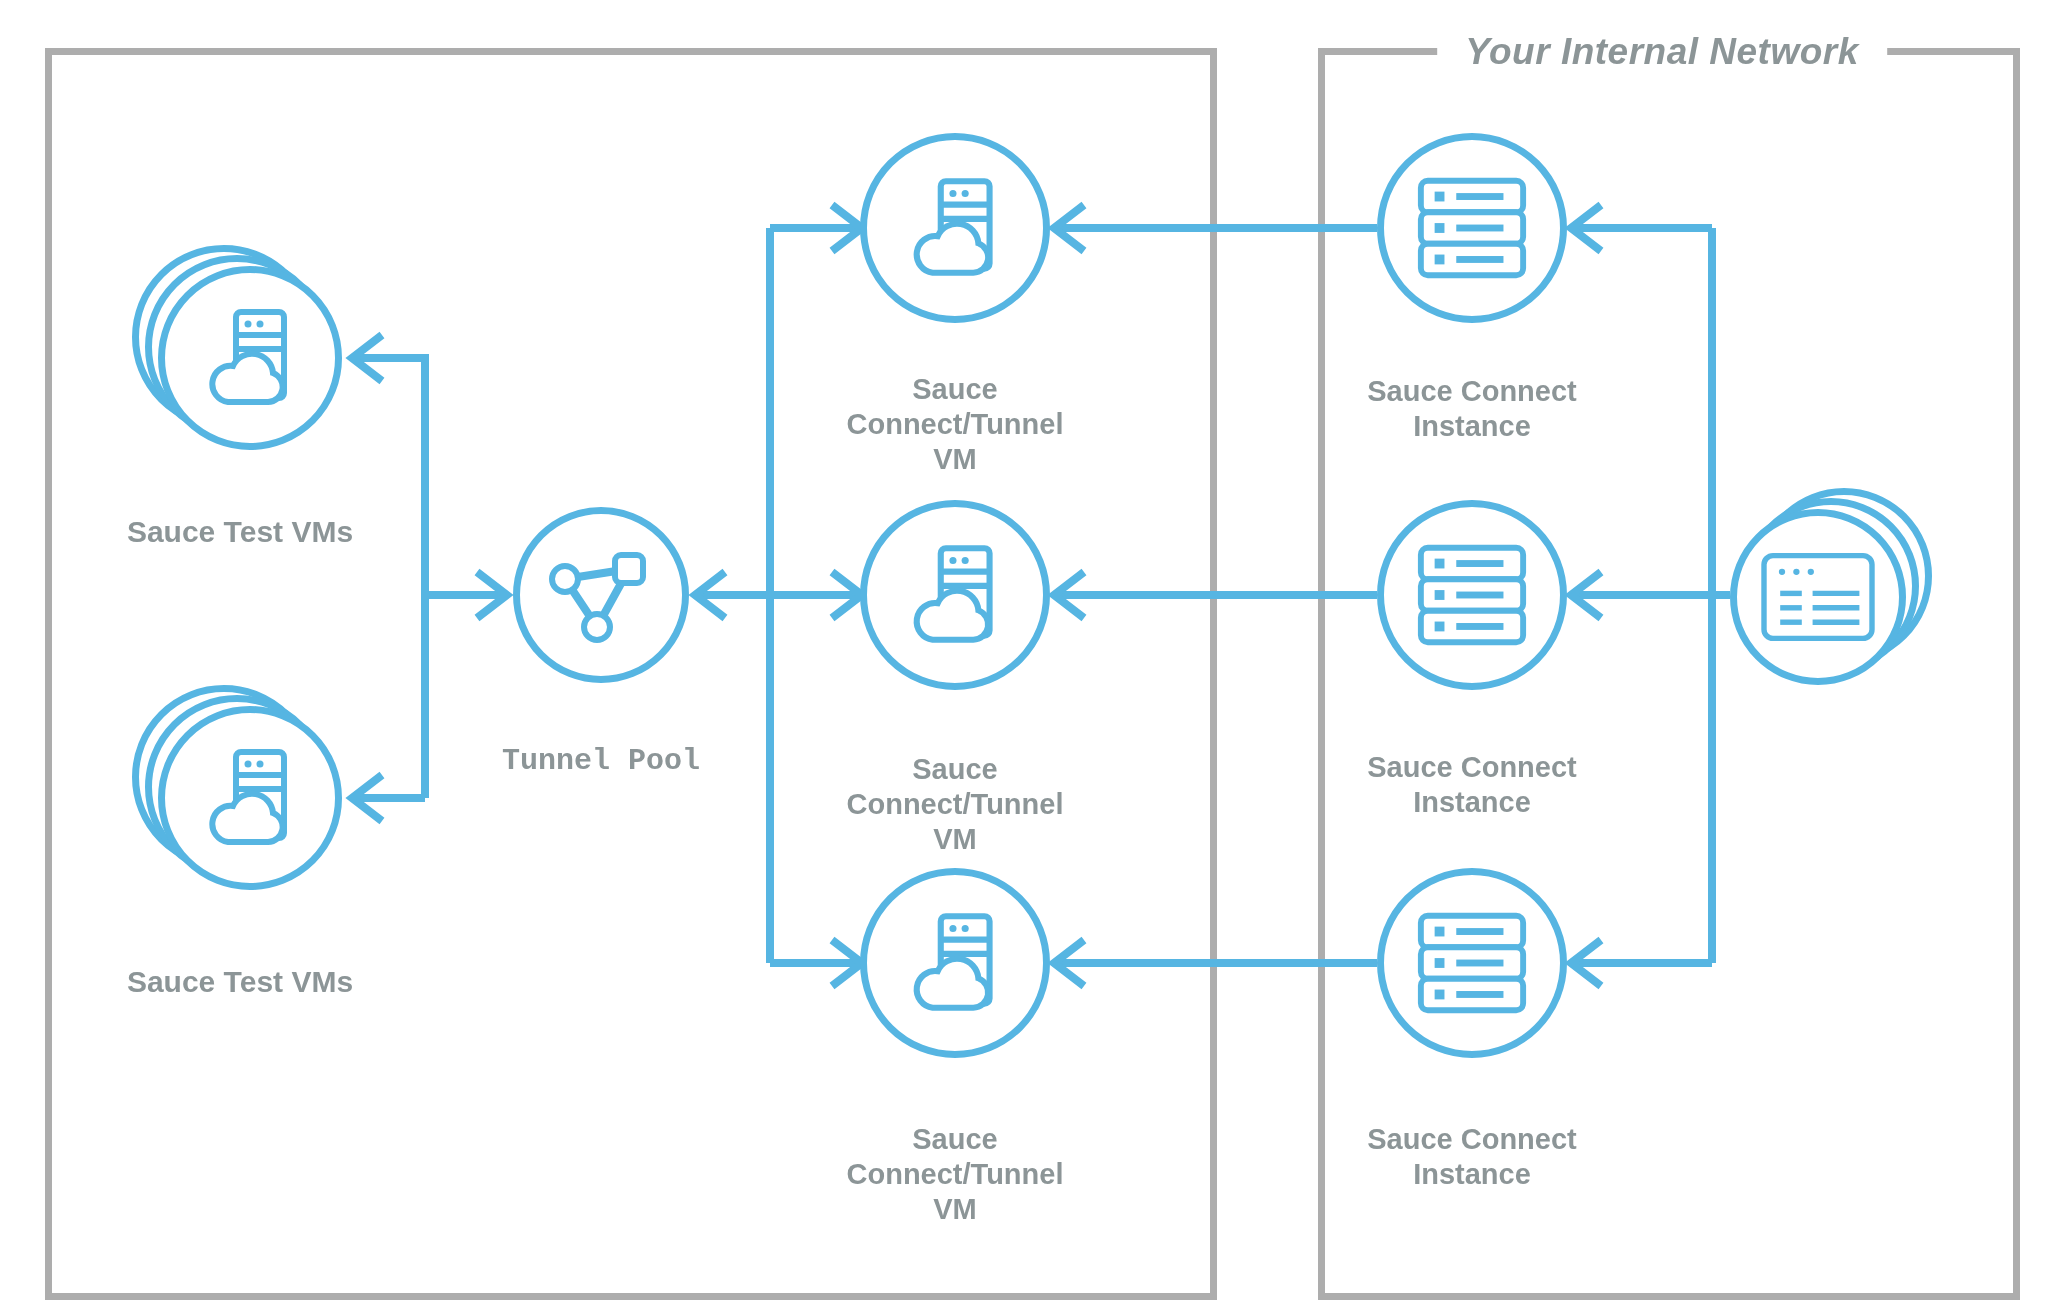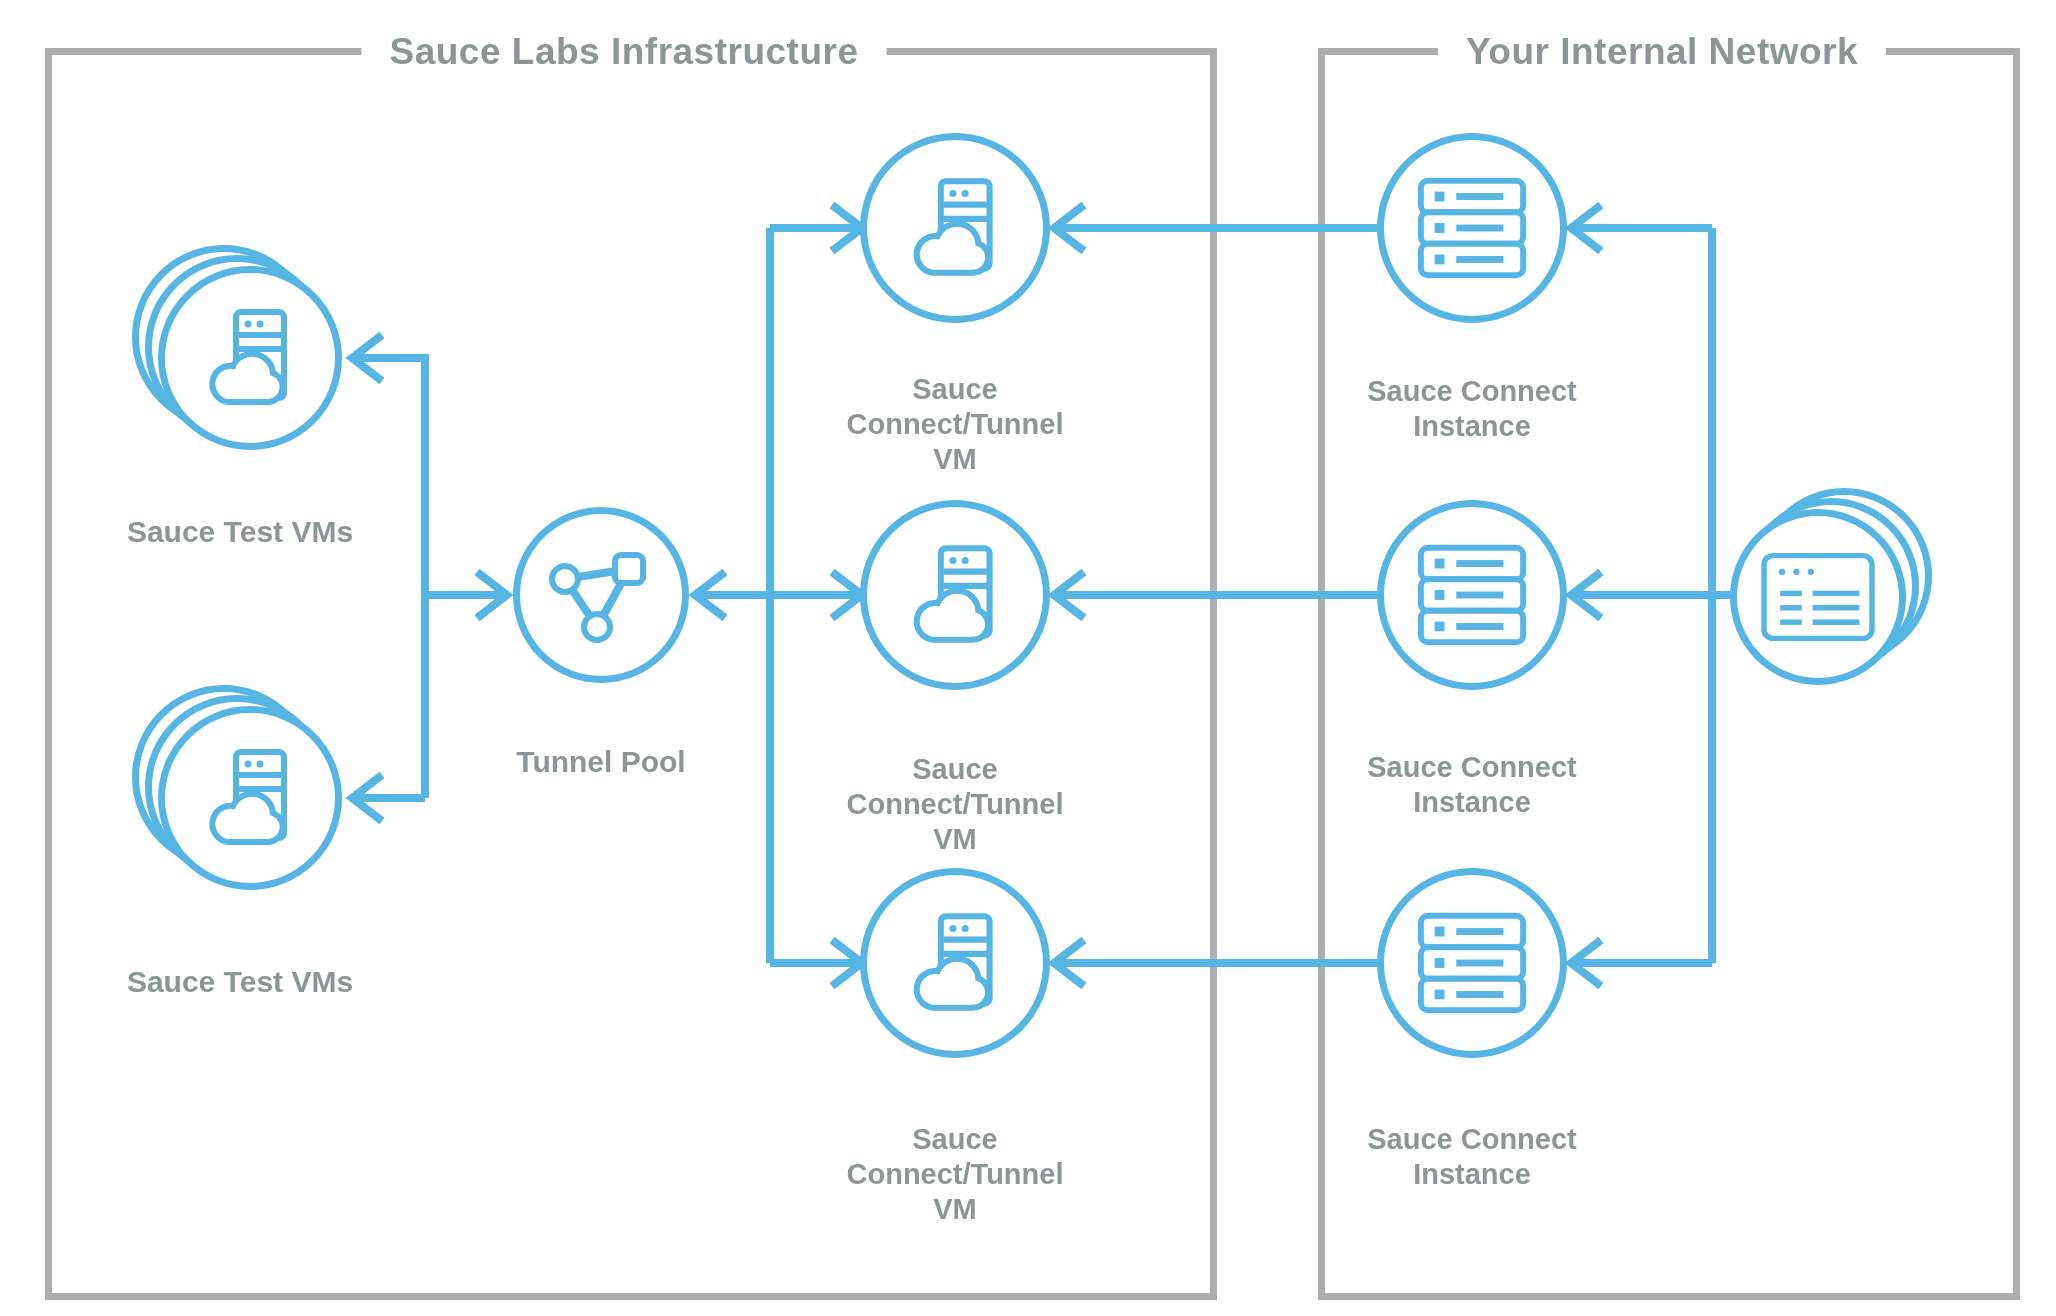--- a/index.html
+++ b/index.html
@@ -29,22 +29,21 @@
   svg.icon{display:block;}
 </style>
 </head>
 <body>
 
 <div id="canvas">
 
   <div class="group-box" style="left:45px;top:48px;width:1158px;height:1238px;"></div>
   <div class="group-box" style="left:1318px;top:48px;width:688px;height:1238px;"></div>
 
-  <div class="group-title" style="left:624px;top:52px;">Sauce Labs Infrastructure</div>
-  <div class="group-title" style="left:1662px;top:52px;">Your Internal Network</div>
+  <div class="group-title" style="left:1662px;top:52px;font-style:italic;">Your Internal Network</div>
 
   <svg id="connector-layer" width="2056" height="1316" viewBox="0 0 2056 1316">
     <g>
       <path class="conn" d="M425,354 V798 M425,358 H356 M425,798 H356 M425,595 H503"></path>
       <path class="conn" d="M382,335 L352,358 L382,381"></path>
       <path class="conn" d="M382,775 L352,798 L382,821"></path>
       <path class="conn" d="M477,572 L507,595 L477,618"></path>
     </g>
     <g>
       <path class="conn" d="M695,595 H770 M770,228 V963 M770,228 H858 M770,595 H858 M770,963 H858"></path>
@@ -102,21 +101,21 @@
   <div class="node" style="left:513px;top:507px;width:176px;height:176px;">
     <div class="circle" style="left:0;top:0;width:176px;height:176px;">
       <svg class="icon" width="120" height="120" viewBox="0 0 120 120">
         <path d="M24,44 L88,34 M88,34 L56,92 M56,92 L24,44" stroke="#56b5e2" stroke-width="8" fill="none"></path>
         <circle cx="24" cy="44" r="13" fill="#fff" stroke="#56b5e2" stroke-width="6"></circle>
         <circle cx="56" cy="92" r="13" fill="#fff" stroke="#56b5e2" stroke-width="6"></circle>
         <rect x="74" y="20" width="28" height="28" rx="6" fill="#fff" stroke="#56b5e2" stroke-width="6"></rect>
       </svg>
     </div>
   </div>
-  <div class="label title-lbl" style="left:451px;top:722px;width:300px;">Tunnel Pool</div>
+  <div class="label title-lbl" style="left:451px;top:722px;width:300px;font-family:Liberation Mono, monospace;">Tunnel Pool</div>
 
   <div class="node" style="left:860px;top:133px;width:190px;height:190px;">
     <div class="circle" style="left:0;top:0;width:190px;height:190px;">
       <svg class="icon" width="122" height="122" viewBox="0 0 120 120">
         <rect x="46" y="14" width="48" height="86" rx="5" fill="#fff" stroke="#56b5e2" stroke-width="6"></rect>
         <circle cx="58" cy="26" r="3.5" fill="#56b5e2"></circle>
           <circle cx="70" cy="26" r="3.5" fill="#56b5e2"></circle>
         <line x1="46" y1="37" x2="94" y2="37" stroke="#56b5e2" stroke-width="6"></line>
         <line x1="46" y1="51" x2="94" y2="51" stroke="#56b5e2" stroke-width="6"></line>
         <path d="M38,104 h40 a15,15 0 0 0 5,-29 a21,21 0 0 0 -40,-7 a18,18 0 0 0 -5,36 z" fill="#fff" stroke="#56b5e2" stroke-width="6"></path>

